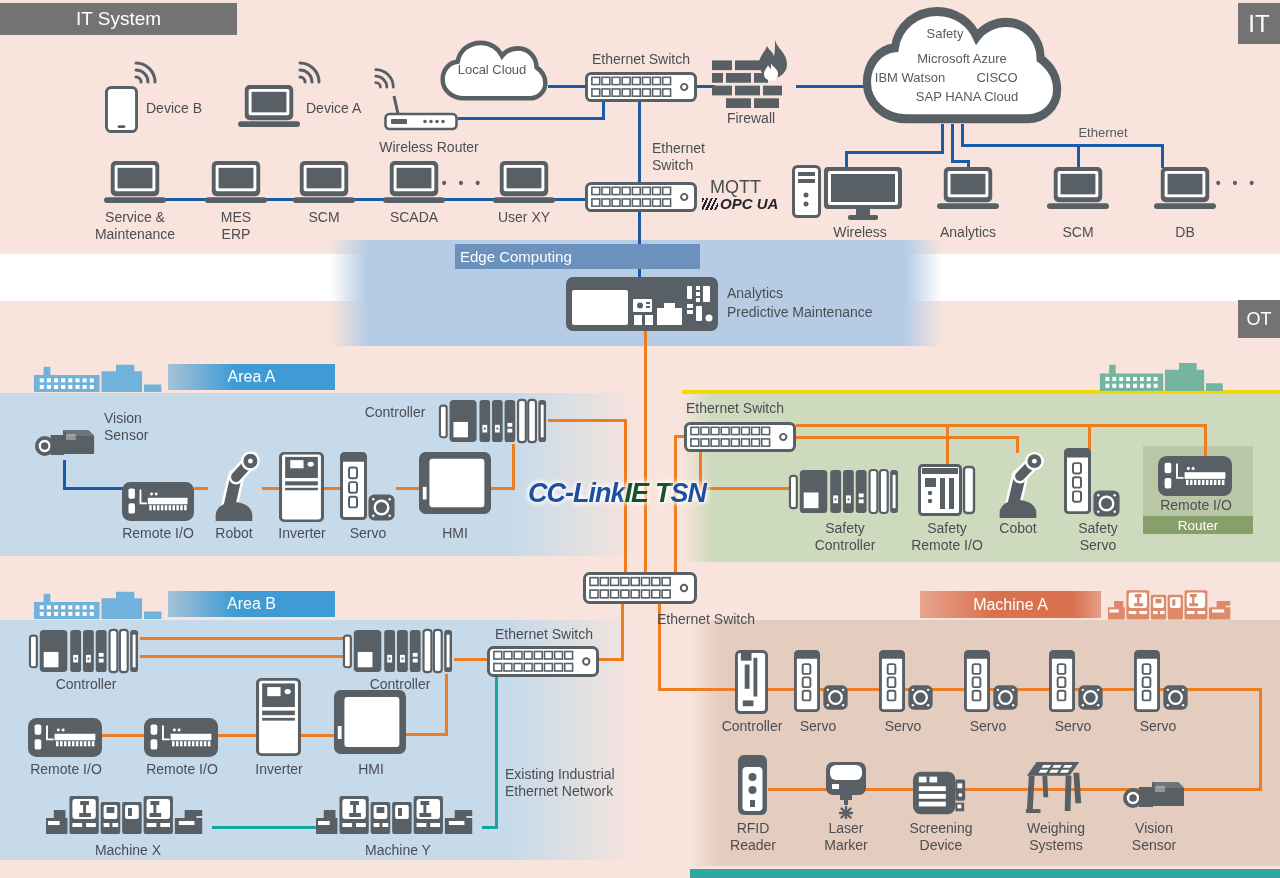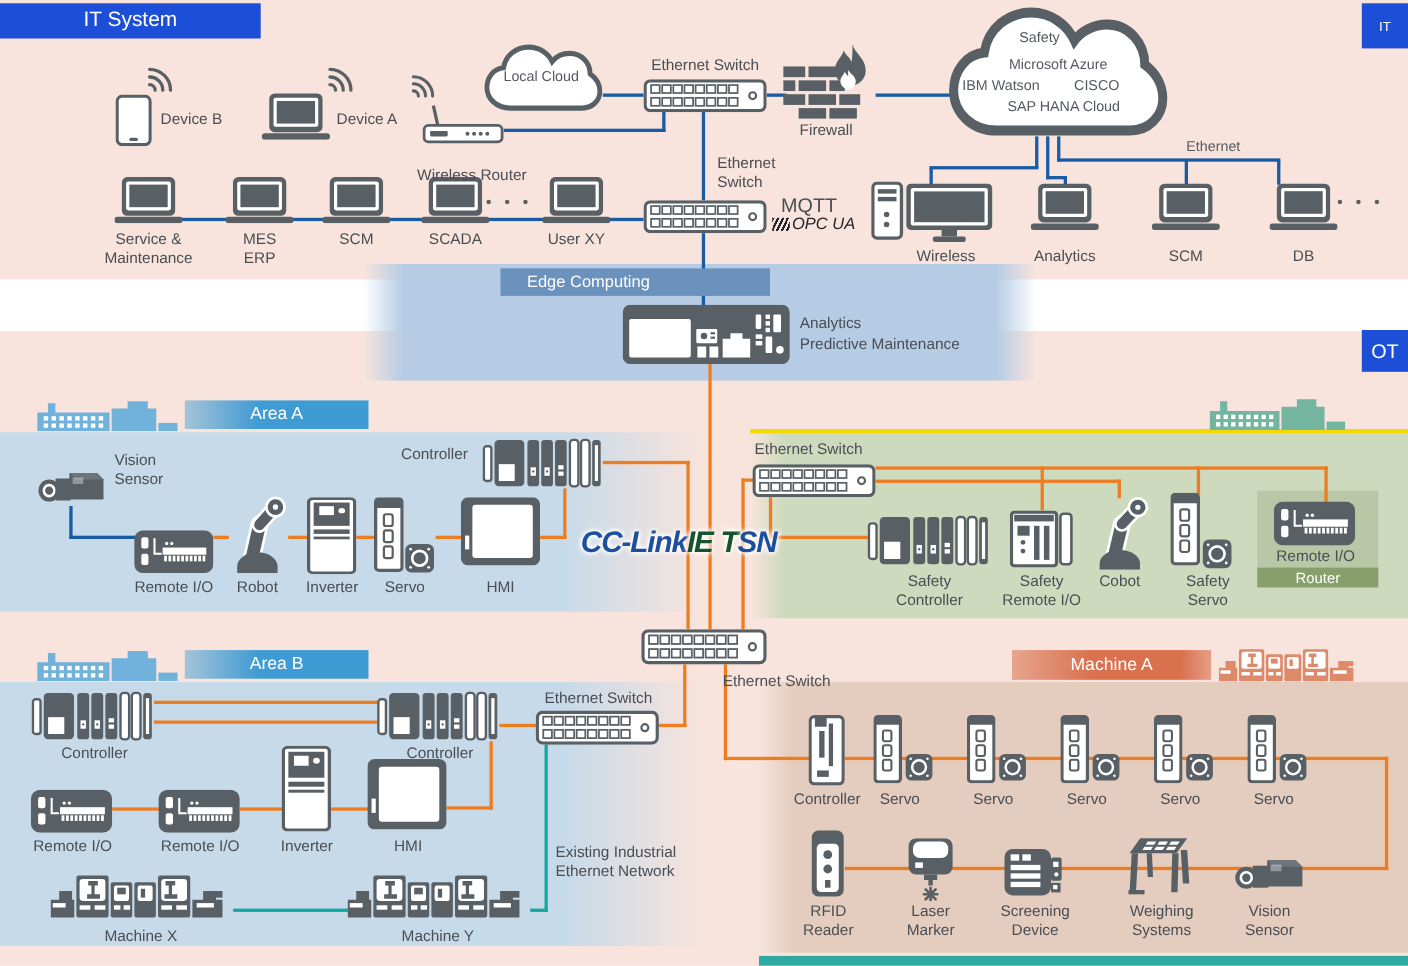--- a/index.html
+++ b/index.html
@@ -7,27 +7,27 @@
   #canvas{position:relative;width:1280px;height:878px;overflow:hidden;background:#f8e4dc}
   .panel{position:absolute;z-index:0}
   .ln{position:absolute;z-index:1}
   .b{background:#1a5ba5}.o{background:#ee7d22}.t{background:#12a7a1}
   .ic{position:absolute;z-index:2;color:#586066}
   .ic svg{width:100%;height:100%;display:block}
   .lbl{position:absolute;z-index:3;font-size:14px;color:#4a4e54;text-align:center;transform:translateX(-50%);white-space:pre-line;line-height:1.22}
   .la{transform:none;text-align:left}
   .sm{font-size:13px;color:#565a60}
   .dots{font-size:14px;font-weight:bold;color:#586066;letter-spacing:4px}
-  .hdr{position:absolute;background:#1d4ed8;color:#fff;display:flex;align-items:center;justify-content:center;font-size:19px;z-index:4}
+  .hdr{position:absolute;background:#737373;color:#fff;display:flex;align-items:center;justify-content:center;font-size:19px;z-index:4}
   .band{position:absolute;color:#fff;display:flex;align-items:center;justify-content:center;font-size:16px;z-index:2;white-space:nowrap}
-  .edgebox{position:absolute;background:#6b91bd;color:#fff;display:flex;align-items:center;padding-left:24px;font-size:15px;z-index:2}
+  .edgebox{position:absolute;background:#6b91bd;color:#fff;display:flex;align-items:center;padding-left:5px;font-size:15px;z-index:2}
   .cclogo{position:absolute;z-index:4;font-style:italic;font-weight:bold;font-size:27px;letter-spacing:-1px;white-space:nowrap;
           text-shadow:0 0 5px #fff,0 0 5px #fff,0 0 7px #fff}
   .cc-b{color:#1d4f9e}.cc-r{color:#14532d}
-  .opc{position:absolute;z-index:3;display:flex;align-items:center;font-weight:normal;font-style:italic;font-size:15px;color:#23232e}
+  .opc{position:absolute;z-index:3;display:flex;align-items:center;font-weight:bold;font-style:italic;font-size:15px;color:#23232e}
   .opc .hatch{width:16px;height:12px;margin-right:2px;background:repeating-linear-gradient(115deg,#23232e 0 2px,transparent 2px 4px)}
   .riogbar{position:absolute;background:#87a06b;color:#fff;display:flex;align-items:center;justify-content:center;font-size:13.5px;z-index:3}
 </style>
 </head>
 <body>
 
 <div id="canvas">
 
   <div class="panel" style="left:0;top:254px;width:1280px;height:47px;background:#fff"></div>
   <div class="panel" style="left:330px;top:240px;width:612px;height:106px;background:linear-gradient(90deg,rgba(182,204,229,0),#b6cce5 6%,#b6cce5 94%,rgba(182,204,229,0))"></div>
@@ -1052,21 +1052,21 @@
         <rect x="17" y="15" width="14" height="20" fill="#586066"></rect>
         <path d="M30 10 h26 l6 6 v18 h-32 Z" fill="#586066"></path>
         <path d="M30 10 h26 l6 6 h-26 Z" fill="#6d757b"></path>
         <path d="M33 14 h10 v6 h-10 Z" fill="#fff" opacity=".35"></path>
       </svg>
     </span>
 
   <div class="hdr" style="left:0;top:3px;width:237px;height:32px">
       <span>IT System</span>
     </div>
-  <div class="hdr" style="left:1238px;top:3px;width:42px;height:41px;font-size:12px">
+  <div class="hdr" style="left:1238px;top:3px;width:42px;height:41px;font-size:24px">
       <span>IT</span>
     </div>
   <div class="hdr" style="left:1238px;top:300px;width:42px;height:38px;font-size:18px">
       <span>OT</span>
     </div>
 
   <div class="band" style="left:168px;top:364px;width:167px;height:26px;background:linear-gradient(90deg,rgba(63,155,211,.45),#3f9bd3 40%)">
       <span>Area A</span>
     </div>
   <div class="band" style="left:168px;top:591px;width:167px;height:26px;background:linear-gradient(90deg,rgba(63,155,211,.45),#3f9bd3 40%)">
@@ -1078,21 +1078,21 @@
   <div class="riogbar" style="left:1143px;top:516px;width:110px;height:18px">
       <span>Router</span>
     </div>
 
   <div class="cclogo" style="left:528px;top:478px">
     <span class="cc-b">CC-Link</span><span class="cc-r">IE</span><span class="cc-r" style="margin-left:7px">T</span><span class="cc-b">SN</span>
   </div>
 
   <div class="lbl la" style="left:146px;top:100px">Device B</div>
   <div class="lbl la" style="left:306px;top:100px">Device A</div>
-  <div class="lbl" style="left:429px;top:151px">Wireless Router</div>
+  <div class="lbl" style="left:429px;top:139px">Wireless Router</div>
   <div class="lbl sm" style="left:492px;top:62px">Local Cloud</div>
   <div class="lbl" style="left:641px;top:51px">Ethernet Switch</div>
   <div class="lbl" style="left:751px;top:110px">Firewall</div>
   <div class="lbl sm" style="left:945px;top:26px">Safety</div>
   <div class="lbl sm" style="left:962px;top:51px">Microsoft Azure</div>
   <div class="lbl sm" style="left:910px;top:70px">IBM Watson</div>
   <div class="lbl sm" style="left:997px;top:70px">CISCO</div>
   <div class="lbl sm" style="left:967px;top:89px">SAP HANA Cloud</div>
   <div class="lbl sm" style="left:1103px;top:125px">Ethernet</div>
   <div class="lbl la" style="left:652px;top:140px">Ethernet

